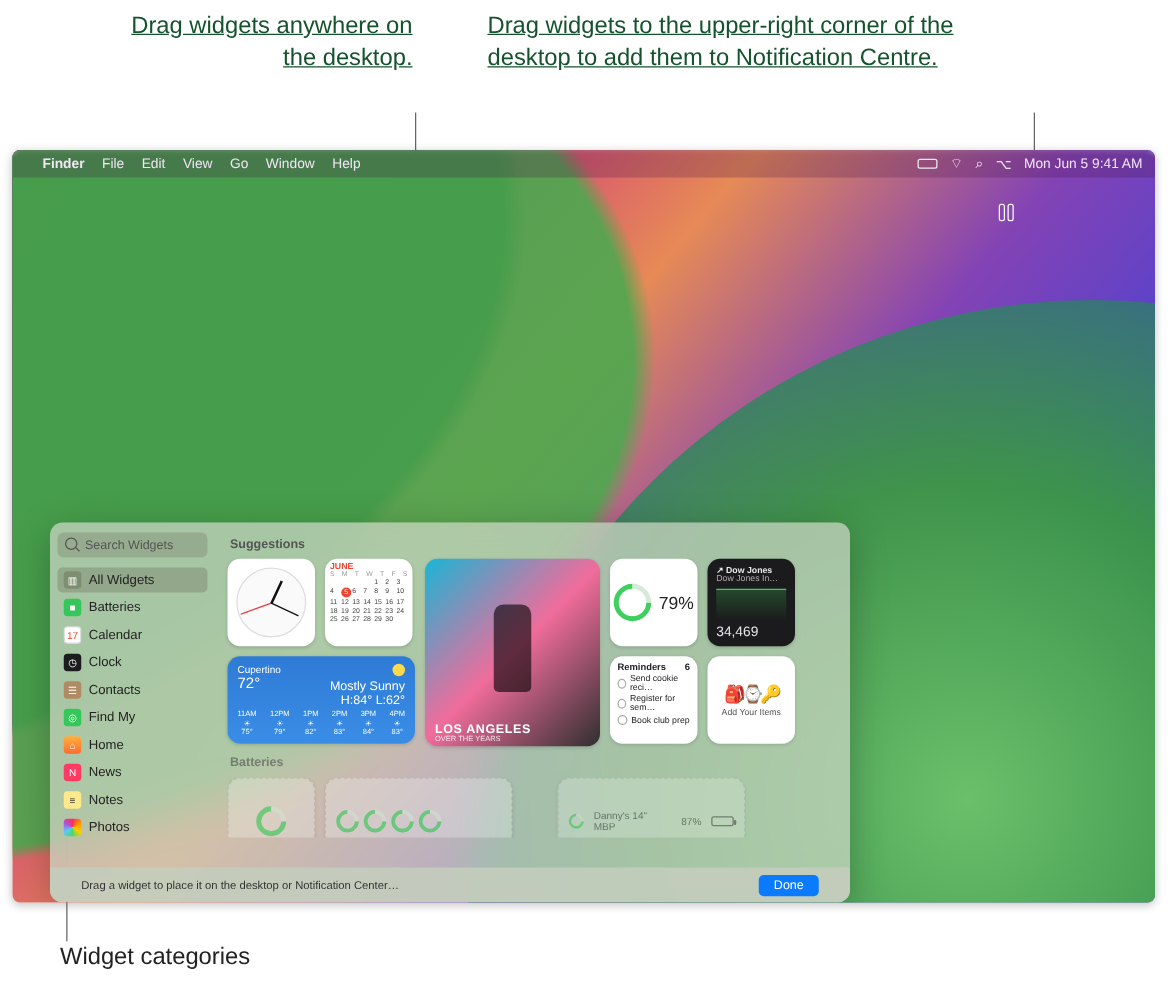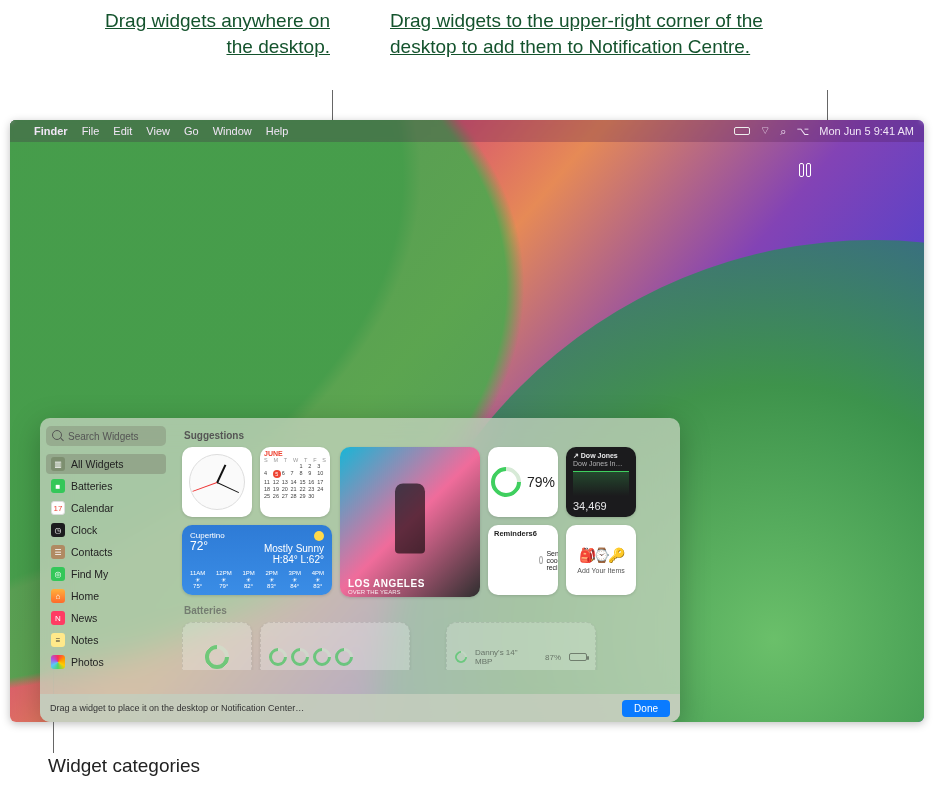--- a/index.html
+++ b/index.html
@@ -302,21 +302,21 @@
     flex:1;
     background: linear-gradient(180deg, rgba(63,207,95,.25), transparent);
     border-top:1px solid #3fcf5f;
     margin:4px 0;
     position:relative;
   }
   .w-stocks .val { font-size:11px; font-weight:500; }
 
   .w-rem {
     padding:4px 6px; font-size:7px; color:#222;
-    display:flex; gap:2px;
+    display:flex; flex-direction:column; gap:2px;
   }
   .w-rem .hdr { display:flex; justify-content:space-between; font-weight:600; font-size:7.5px; }
   .w-rem .cnt { font-weight:600; }
   .w-rem .li { display:flex; gap:3px; align-items:center; }
   .w-rem .li::before { content:""; width:6px; height:6px; border:1px solid #aaa; border-radius:50%; }
 
   .w-add {
     display:flex; flex-direction:column; align-items:center; justify-content:center;
     font-size:7px; color:#555; gap:4px;
   }
@@ -326,21 +326,21 @@
     display:flex; align-items:center; padding:0 8px; font-size:8px; color:#333; gap:8px;
     opacity:.85;
   }
   .w-batt-wide .mini-ring { width:12px; height:12px; border-radius:50%; border:2.5px solid #3fcf5f; border-right-color:#d7ead7; transform:rotate(-45deg); }
   .batpill { margin-left:auto; width:18px; height:8px; border:1px solid #444; border-radius:2px; position:relative; }
   .batpill::after { content:""; position:absolute; right:-3px; top:2px; width:2px; height:4px; background:#444; border-radius:1px; }
 
   .gallery-footer {
     height: 28px;
     background: rgba(195,205,188,0.9);
-    display:flex; align-items:center; padding:0 10px;
+    display:flex; align-items:center; padding:0 25px;
     font-size:9px; color:#333; font-weight:500;
   }
   .gallery-footer .spacer { flex:1; }
   .done-btn {
     background:#0a7bff; color:#fff; border:none; border-radius:4px;
     padding:3px 12px; font-size:10px; font-weight:500;
   }
 
   
   .faded { opacity:.65; }

